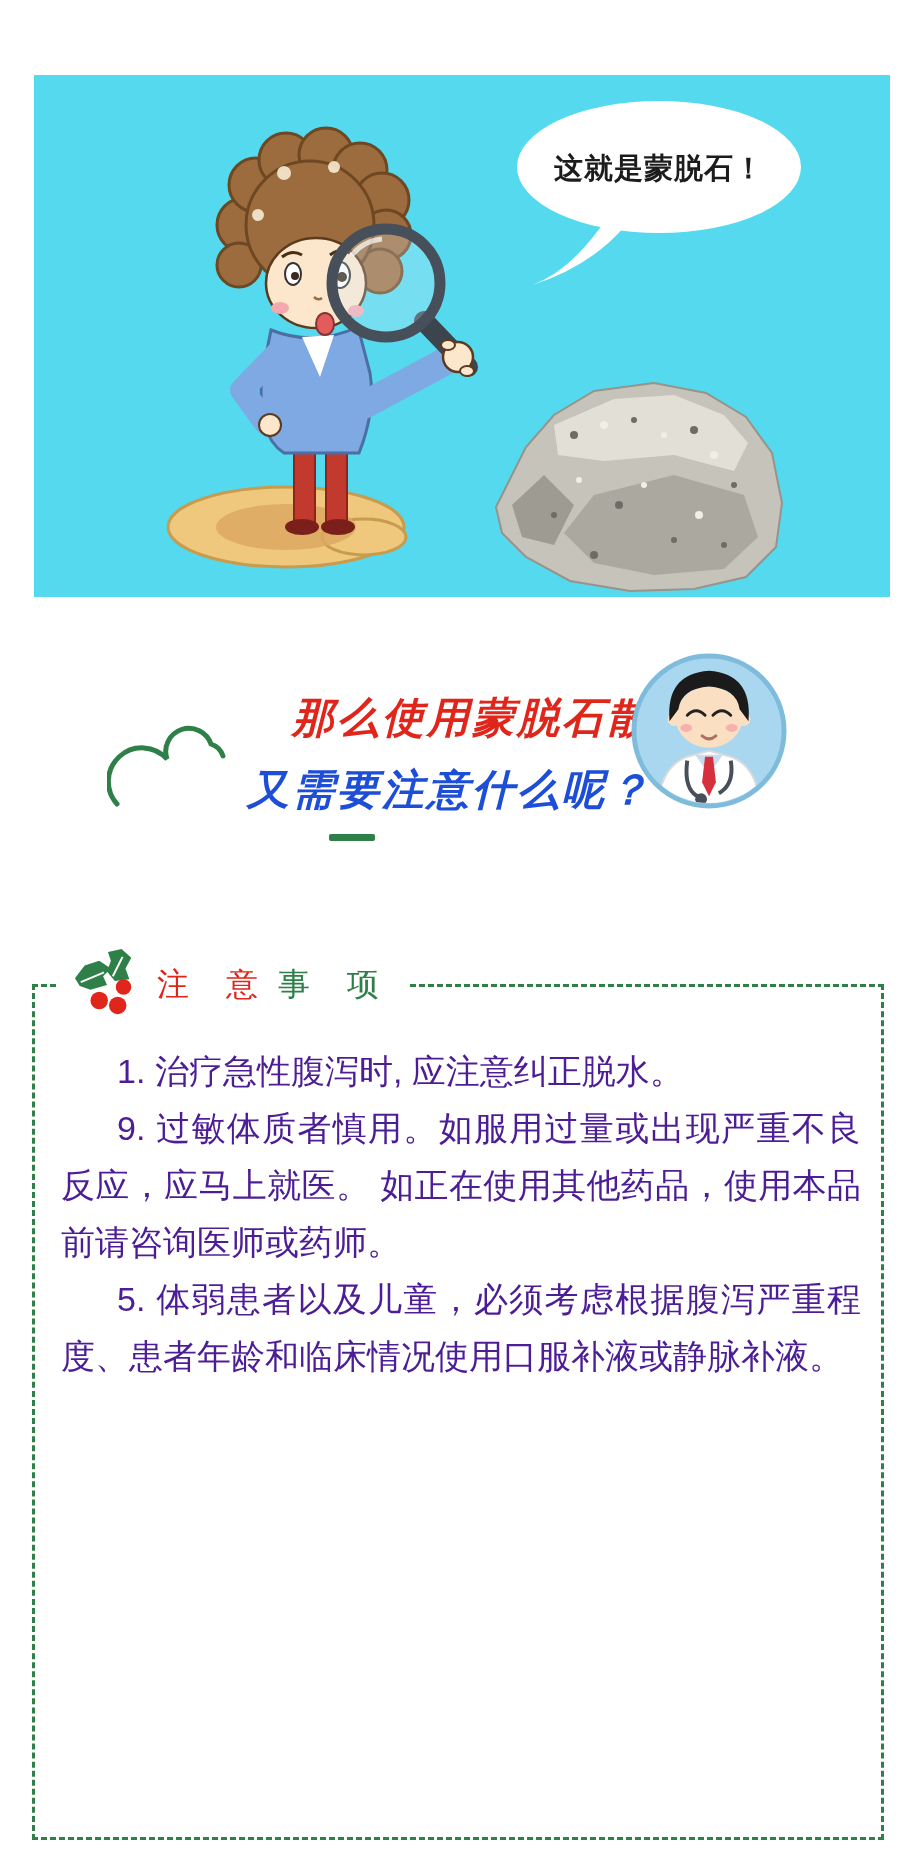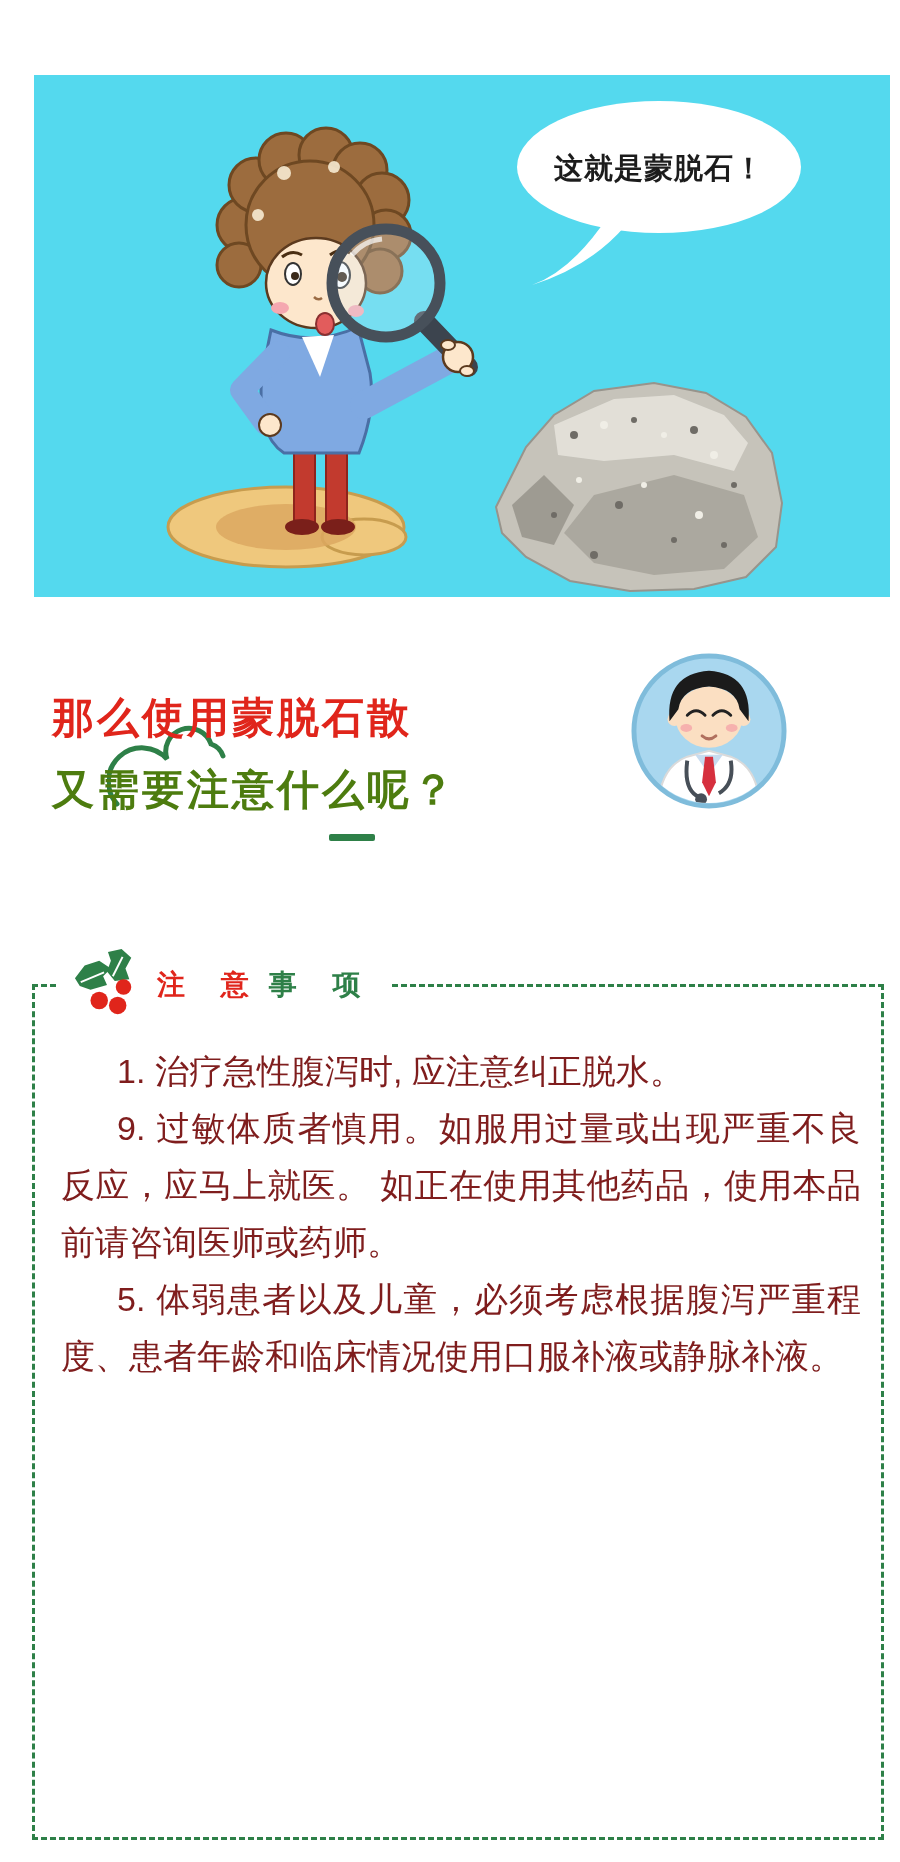--- a/index.html
+++ b/index.html
@@ -11,40 +11,40 @@
   
   .panel{position:absolute;left:22px;top:75px;width:856px;height:522px;background:#54D9EE;}
   .panel svg{position:absolute;left:0;top:0;width:100%;height:100%;}
   .bubble-text{
     position:absolute;left:485px;top:74px;width:280px;text-align:center;
     font-size:29px;font-weight:bold;color:#1c1c1c;letter-spacing:1px;white-space:nowrap;
   }
   
   .intro{position:absolute;left:0;top:640px;width:900px;height:250px;}
   .cloud{position:absolute;left:95px;top:72px;width:150px;height:95px;}
-  .intro-lines{position:absolute;left:40px;top:0;width:600px;text-align:left;}
+  .intro-lines{position:absolute;left:40px;top:0;width:600px;text-align:right;font-style:italic;}
   .intro-line1{margin-top:50px;font-size:42px;font-weight:bold;letter-spacing:3px;}
   .intro-line2{margin-top:16px;font-size:42px;font-weight:bold;letter-spacing:3px;}
   .intro-dash{width:46px;height:7px;margin:16px auto 0;border-radius:2px;}
   .avatar{position:absolute;left:618px;top:12px;width:158px;height:158px;}
   .avatar svg{width:100%;height:100%;}
   
   .notice-box{
     position:absolute;left:20px;top:984px;width:852px;height:856px;
     border:3px dashed #2E8048;box-sizing:border-box;
   }
   .notice-header{
     position:absolute;top:-44px;left:24px;height:84px;background:#ffffff;
     display:flex;align-items:center;gap:16px;padding:0 14px;
   }
   .holly{width:68px;height:74px;flex:0 0 auto;}
-  .notice-title{font-size:28px;font-weight:bold;letter-spacing:14px;white-space:nowrap;}
+  .notice-title{font-size:32px;font-weight:normal;letter-spacing:14px;white-space:nowrap;}
   .t-red{margin-right:6px;}
   .notice-body{
-    padding:56px 20px 0 26px;font-size:34px;line-height:57px;color:#7f1d1d;
+    padding:56px 20px 0 26px;font-size:34px;line-height:57px;color:#4c1d95;
     text-align:justify;
   }
   .notice-body p{margin:0;text-indent:1.65em;}
 </style>
 </head>
 <body>
 
 <div class="page">
 
   <section class="panel">
@@ -142,21 +142,21 @@
     </svg>
     <div class="bubble-text">这就是蒙脱石！</div>
   </section>
 
   <section class="intro">
     <svg class="cloud" viewBox="0 0 150 95" aria-hidden="true">
       <path d="M10 92 A31 31 0 0 1 60 47 A23 23 0 0 1 104 32 Q113 35 116 44" fill="none" stroke="#2E8048" stroke-width="5" stroke-linecap="round"></path>
     </svg>
     <div class="intro-lines">
       <div class="intro-line1" style="color:#E0251B">那么使用蒙脱石散</div>
-      <div class="intro-line2" style="color:#4d7c0f">又需要注意什么呢？</div>
+      <div class="intro-line2" style="color:#1d4ed8">又需要注意什么呢？</div>
       <div class="intro-dash" style="background:#2E8048"></div>
     </div>
     <div class="avatar">
       <svg viewBox="0 0 160 160" aria-hidden="true">
         <defs>
             <clipPath id="avclip">
               <circle cx="80" cy="80" r="73"></circle>
             </clipPath>
           </defs>
         <circle cx="80" cy="80" r="76" fill="#A9D7EF" stroke="#7FBCDB" stroke-width="5"></circle>

